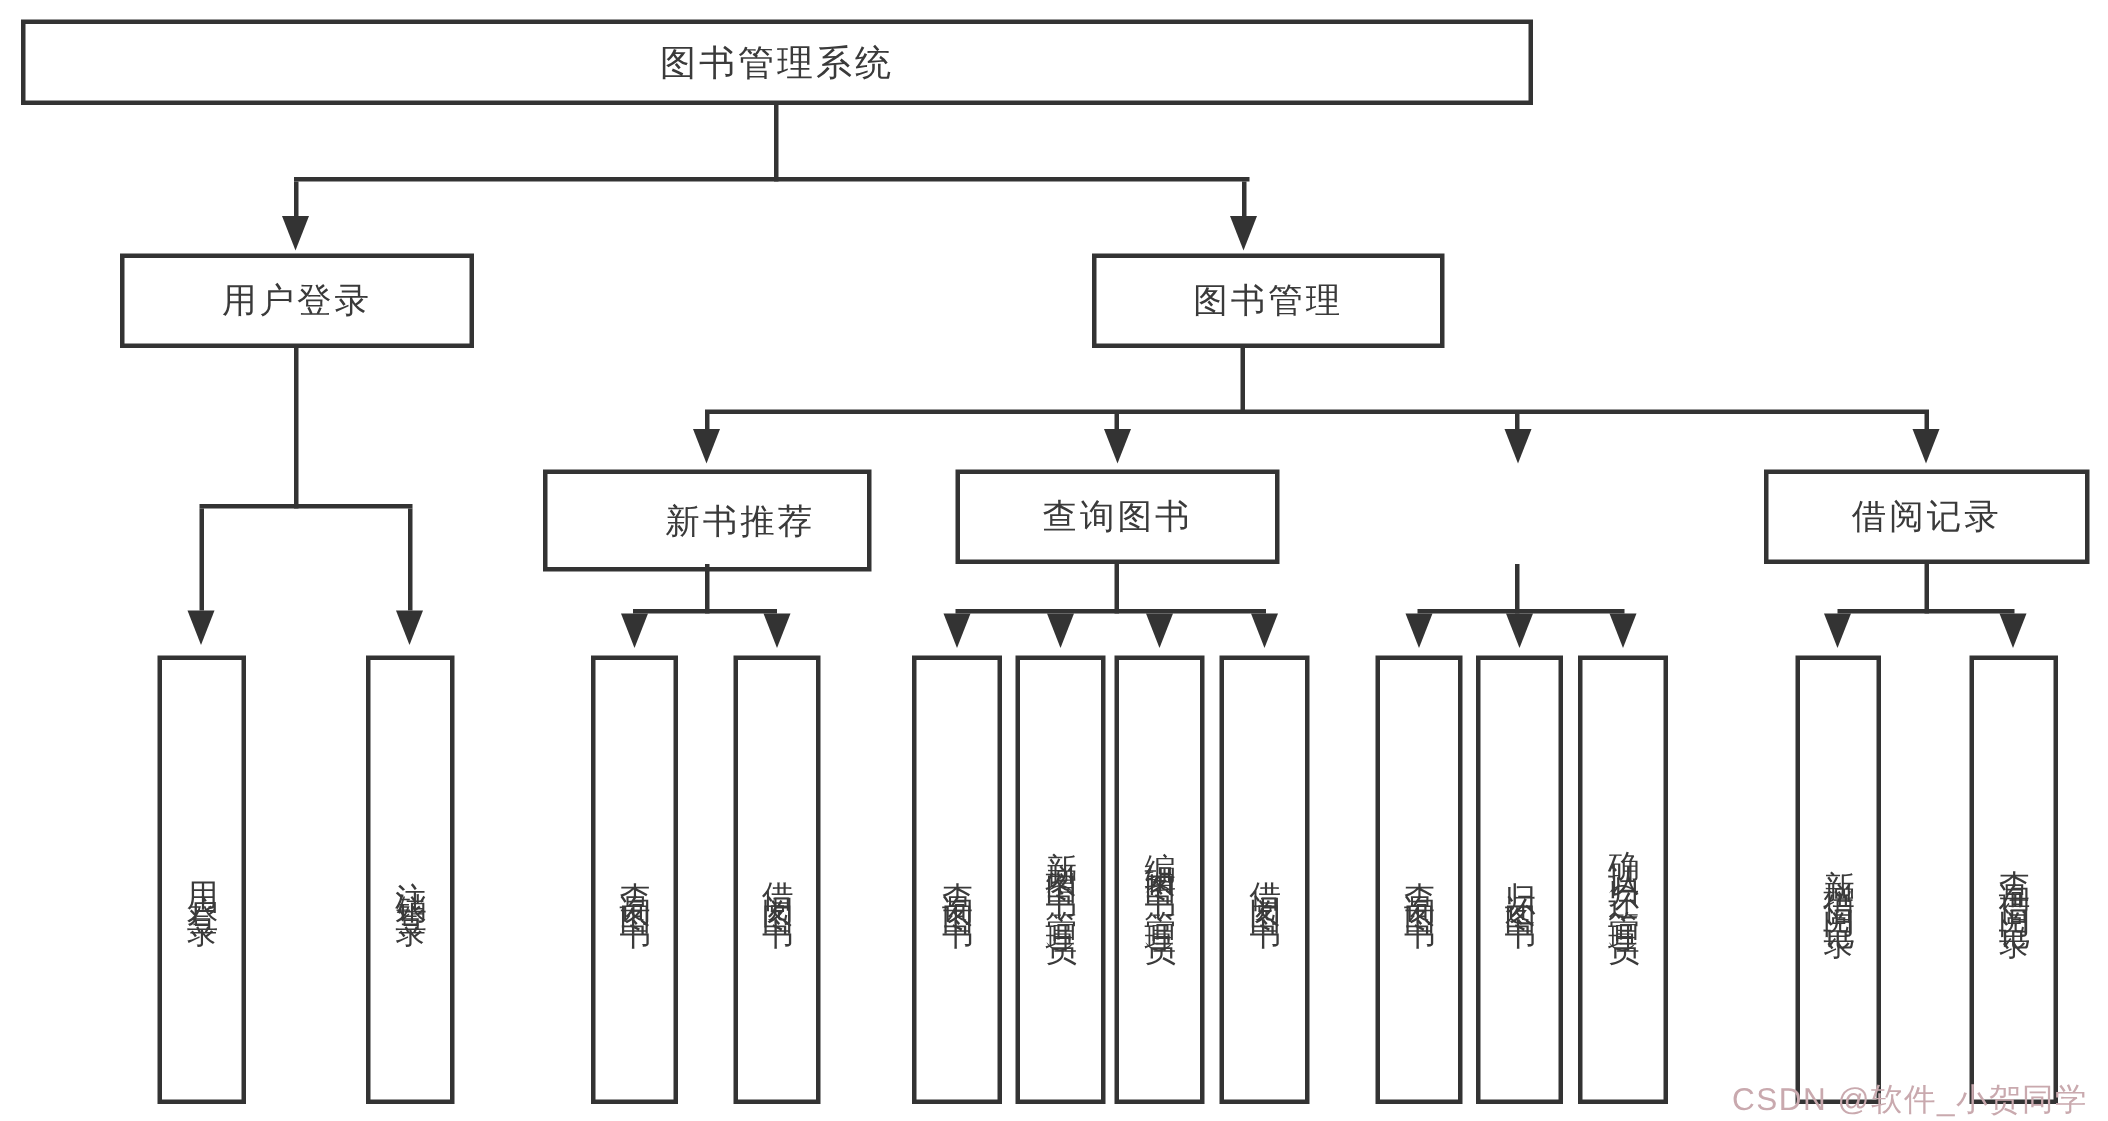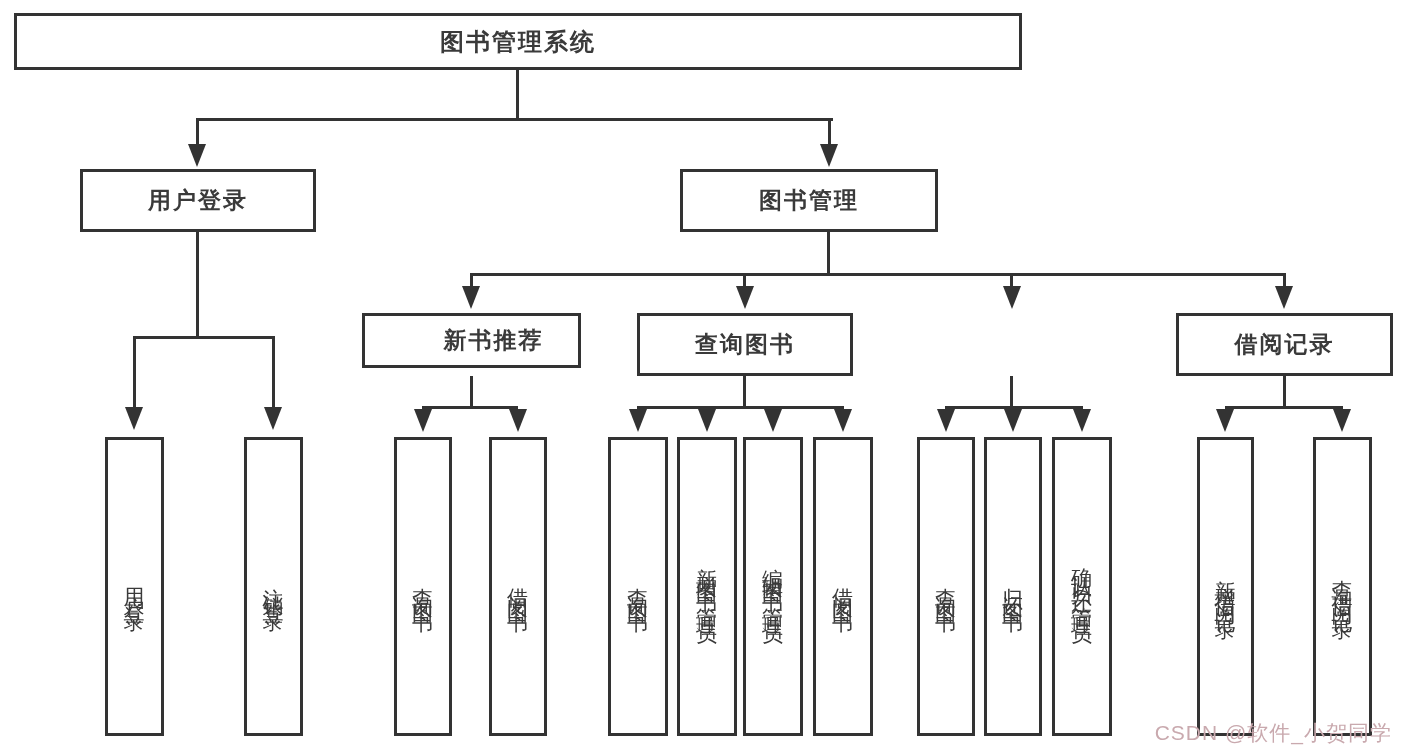--- a/index.html
+++ b/index.html
@@ -11,21 +11,21 @@
     overflow:hidden;
   }
   .hbox{
     position:absolute;
     box-sizing:border-box;
     border:3px solid #333333;
     background:#ffffff;
     display:flex;align-items:center;justify-content:center;
     color:#3a3a3a;
   }
-  .hbox .lbl{font-size:23px;letter-spacing:2px;white-space:nowrap;font-weight:bold;}
+  .hbox .lbl{font-size:23px;letter-spacing:2px;white-space:nowrap;}
   .root .lbl{font-size:24px;letter-spacing:2px;}
   .vbox{
     position:absolute;
     box-sizing:border-box;
     border:3px solid #333333;
     background:#ffffff;
     top:437px;height:299px;
     display:flex;align-items:center;justify-content:center;
     color:#3a3a3a;
   }
@@ -68,21 +68,21 @@
   <div class="line vline" style="left:516px;top:70px;height:51px;"></div>
   <div class="line hline" style="left:196px;top:118px;width:637px;"></div>
   <div class="line vline" style="left:196px;top:121px;height:23px;"></div>
   <div class="ahead" style="left:188px;top:144px;"></div>
   <div class="line vline" style="left:828px;top:121px;height:23px;"></div>
   <div class="ahead" style="left:820px;top:144px;"></div>
 
   <div class="hbox" style="left:80px;top:169px;width:236px;height:63px;">
     <span class="lbl">用户登录</span>
   </div>
-  <div class="hbox" style="left:680px;top:169px;width:258px;height:63px;">
+  <div class="hbox" style="left:728px;top:169px;width:235px;height:63px;">
     <span class="lbl">图书管理</span>
   </div>
 
   <div class="line vline" style="left:196px;top:232px;height:107px;"></div>
   <div class="line hline" style="left:133px;top:336px;width:142px;"></div>
   <div class="line vline" style="left:133px;top:339px;height:68px;"></div>
   <div class="ahead" style="left:125px;top:407px;"></div>
   <div class="line vline" style="left:272px;top:339px;height:68px;"></div>
   <div class="ahead" style="left:264px;top:407px;"></div>
 
@@ -90,21 +90,21 @@
   <div class="line hline" style="left:470px;top:273px;width:816px;"></div>
   <div class="line vline" style="left:470px;top:276px;height:10px;"></div>
   <div class="ahead" style="left:462px;top:286px;"></div>
   <div class="line vline" style="left:743px;top:276px;height:10px;"></div>
   <div class="ahead" style="left:736px;top:286px;"></div>
   <div class="line vline" style="left:1010px;top:276px;height:10px;"></div>
   <div class="ahead" style="left:1003px;top:286px;"></div>
   <div class="line vline" style="left:1283px;top:276px;height:10px;"></div>
   <div class="ahead" style="left:1275px;top:286px;"></div>
 
-  <div class="hbox" style="left:362px;top:313px;width:219px;height:55px;padding-left:44px;">
+  <div class="hbox" style="left:362px;top:313px;width:219px;height:68px;padding-left:44px;">
     <span class="lbl">新书推荐</span>
   </div>
   <div class="hbox" style="left:637px;top:313px;width:216px;height:63px;">
     <span class="lbl">查询图书</span>
   </div>
   <div class="hbox" style="left:1176px;top:313px;width:217px;height:63px;">
     <span class="lbl">借阅记录</span>
   </div>
 
   <div class="line vline" style="left:470px;top:376px;height:33px;"></div>

